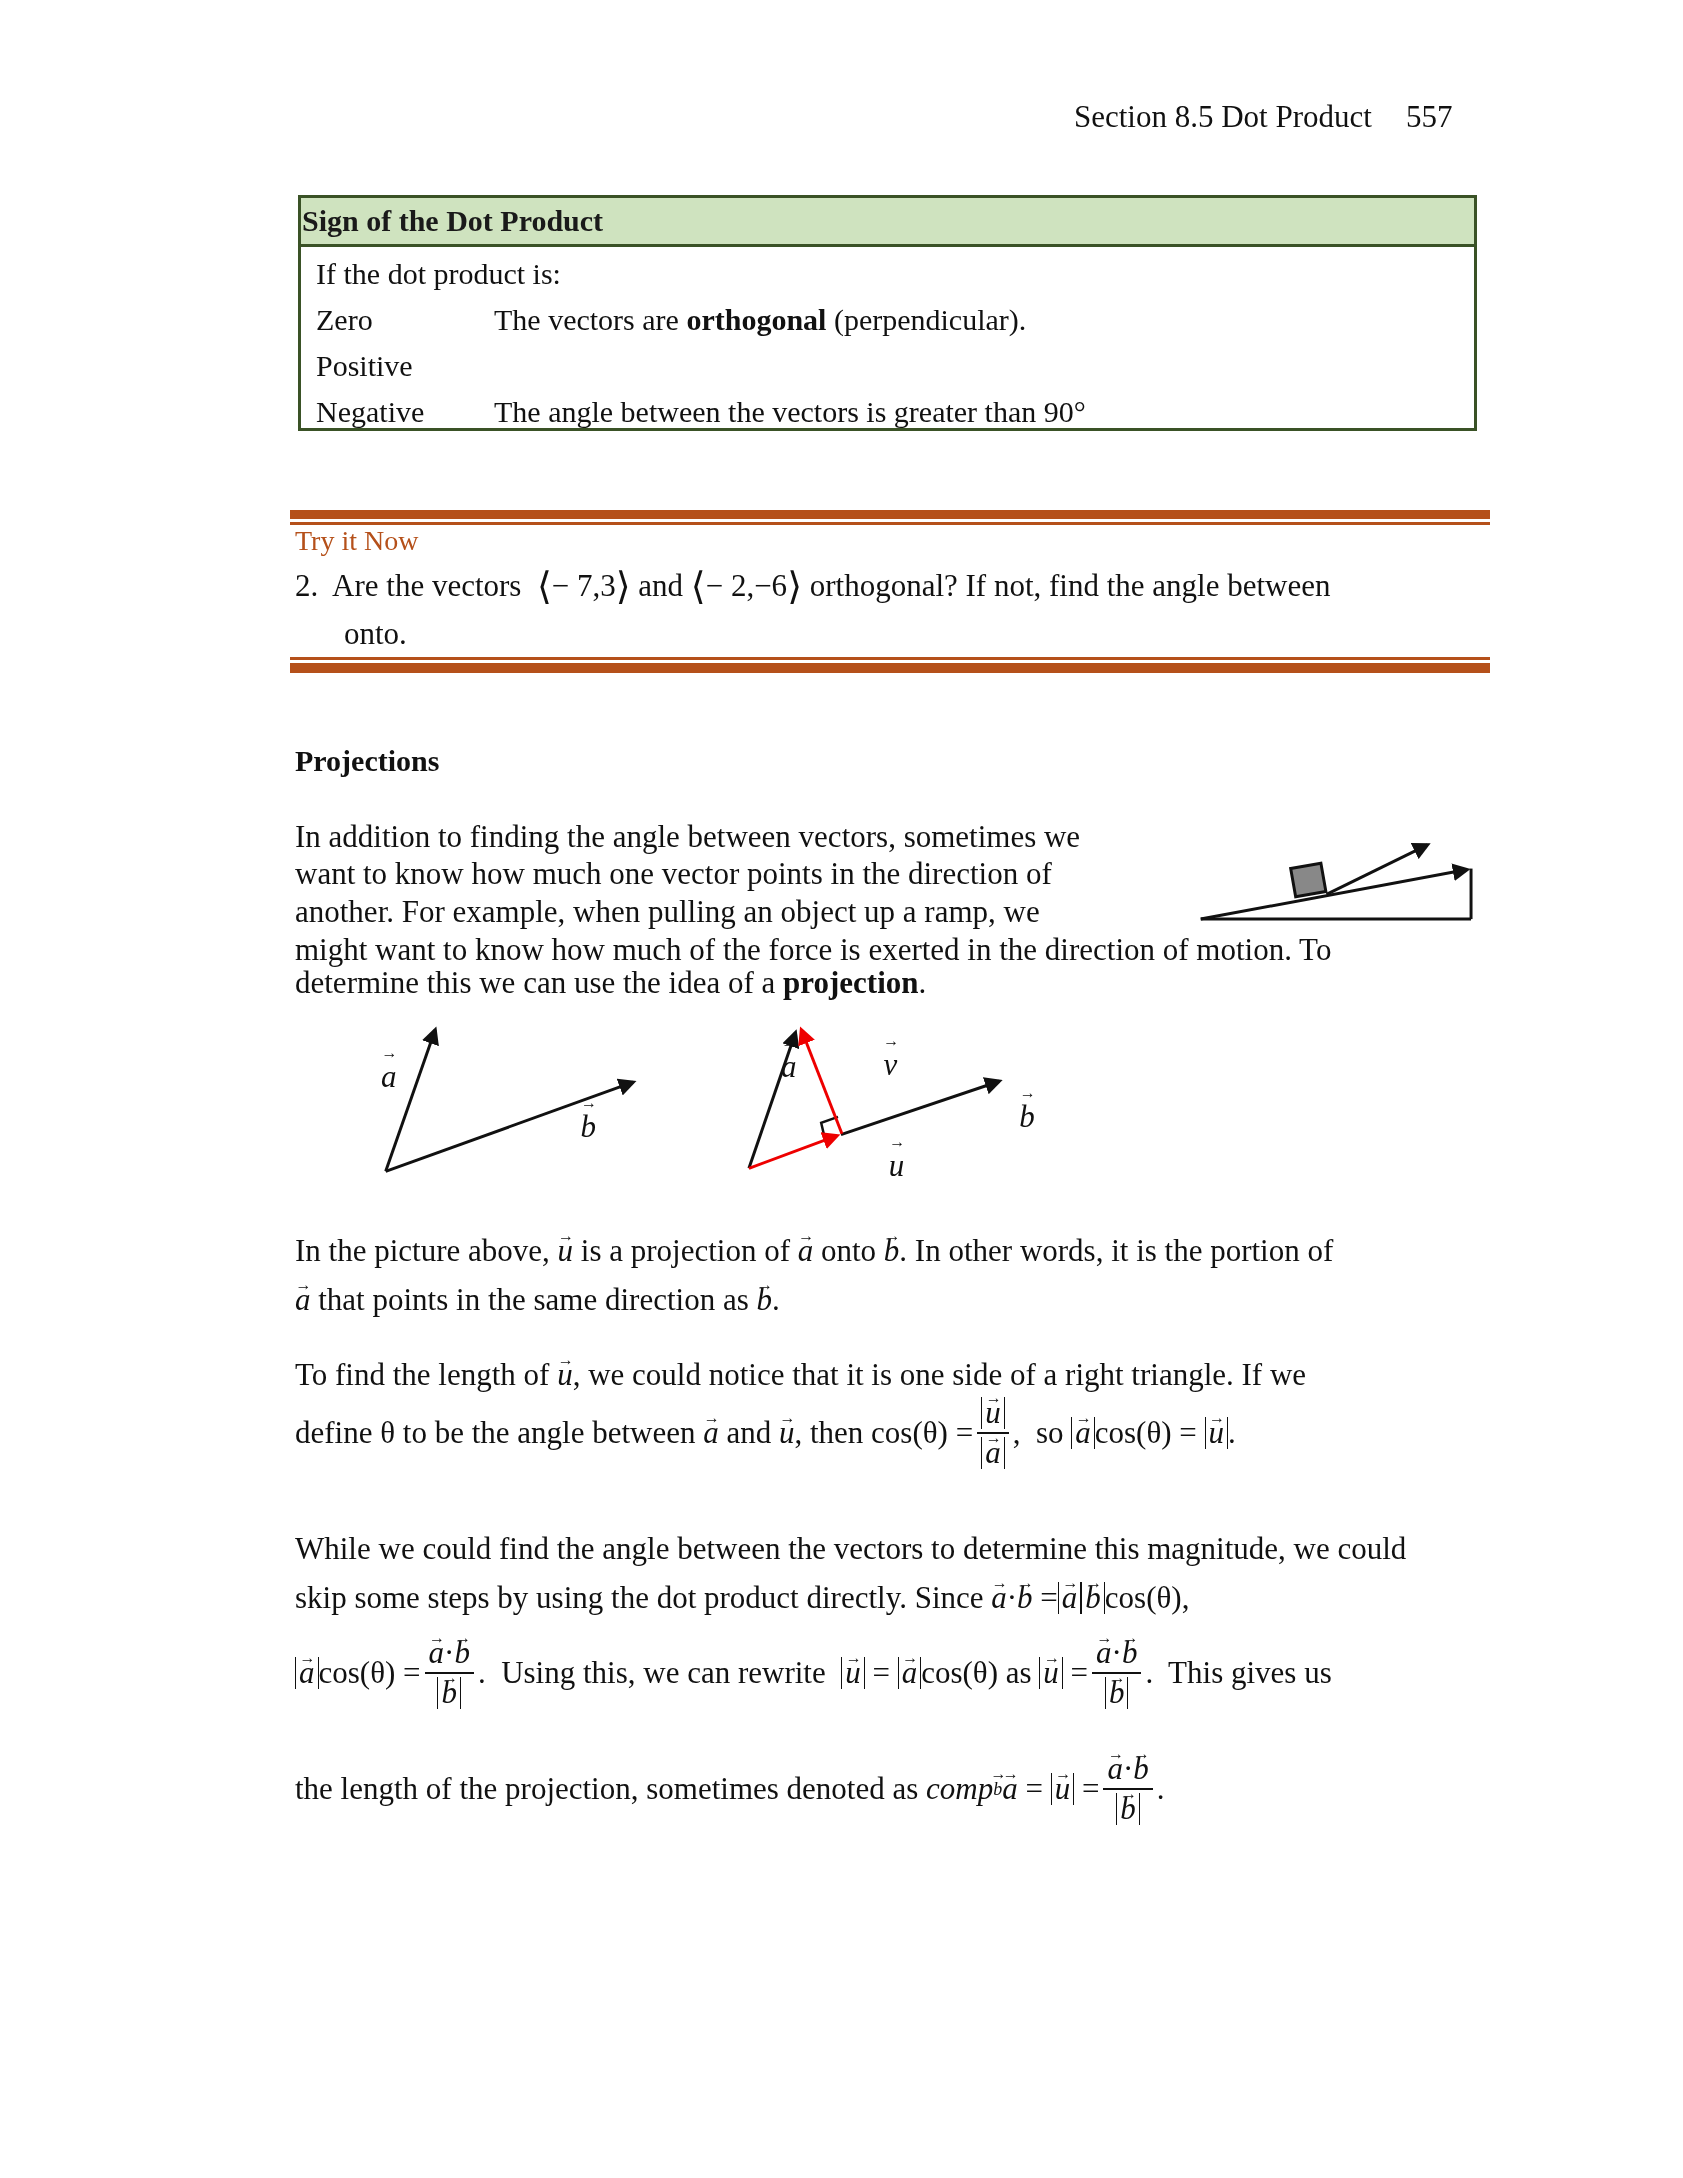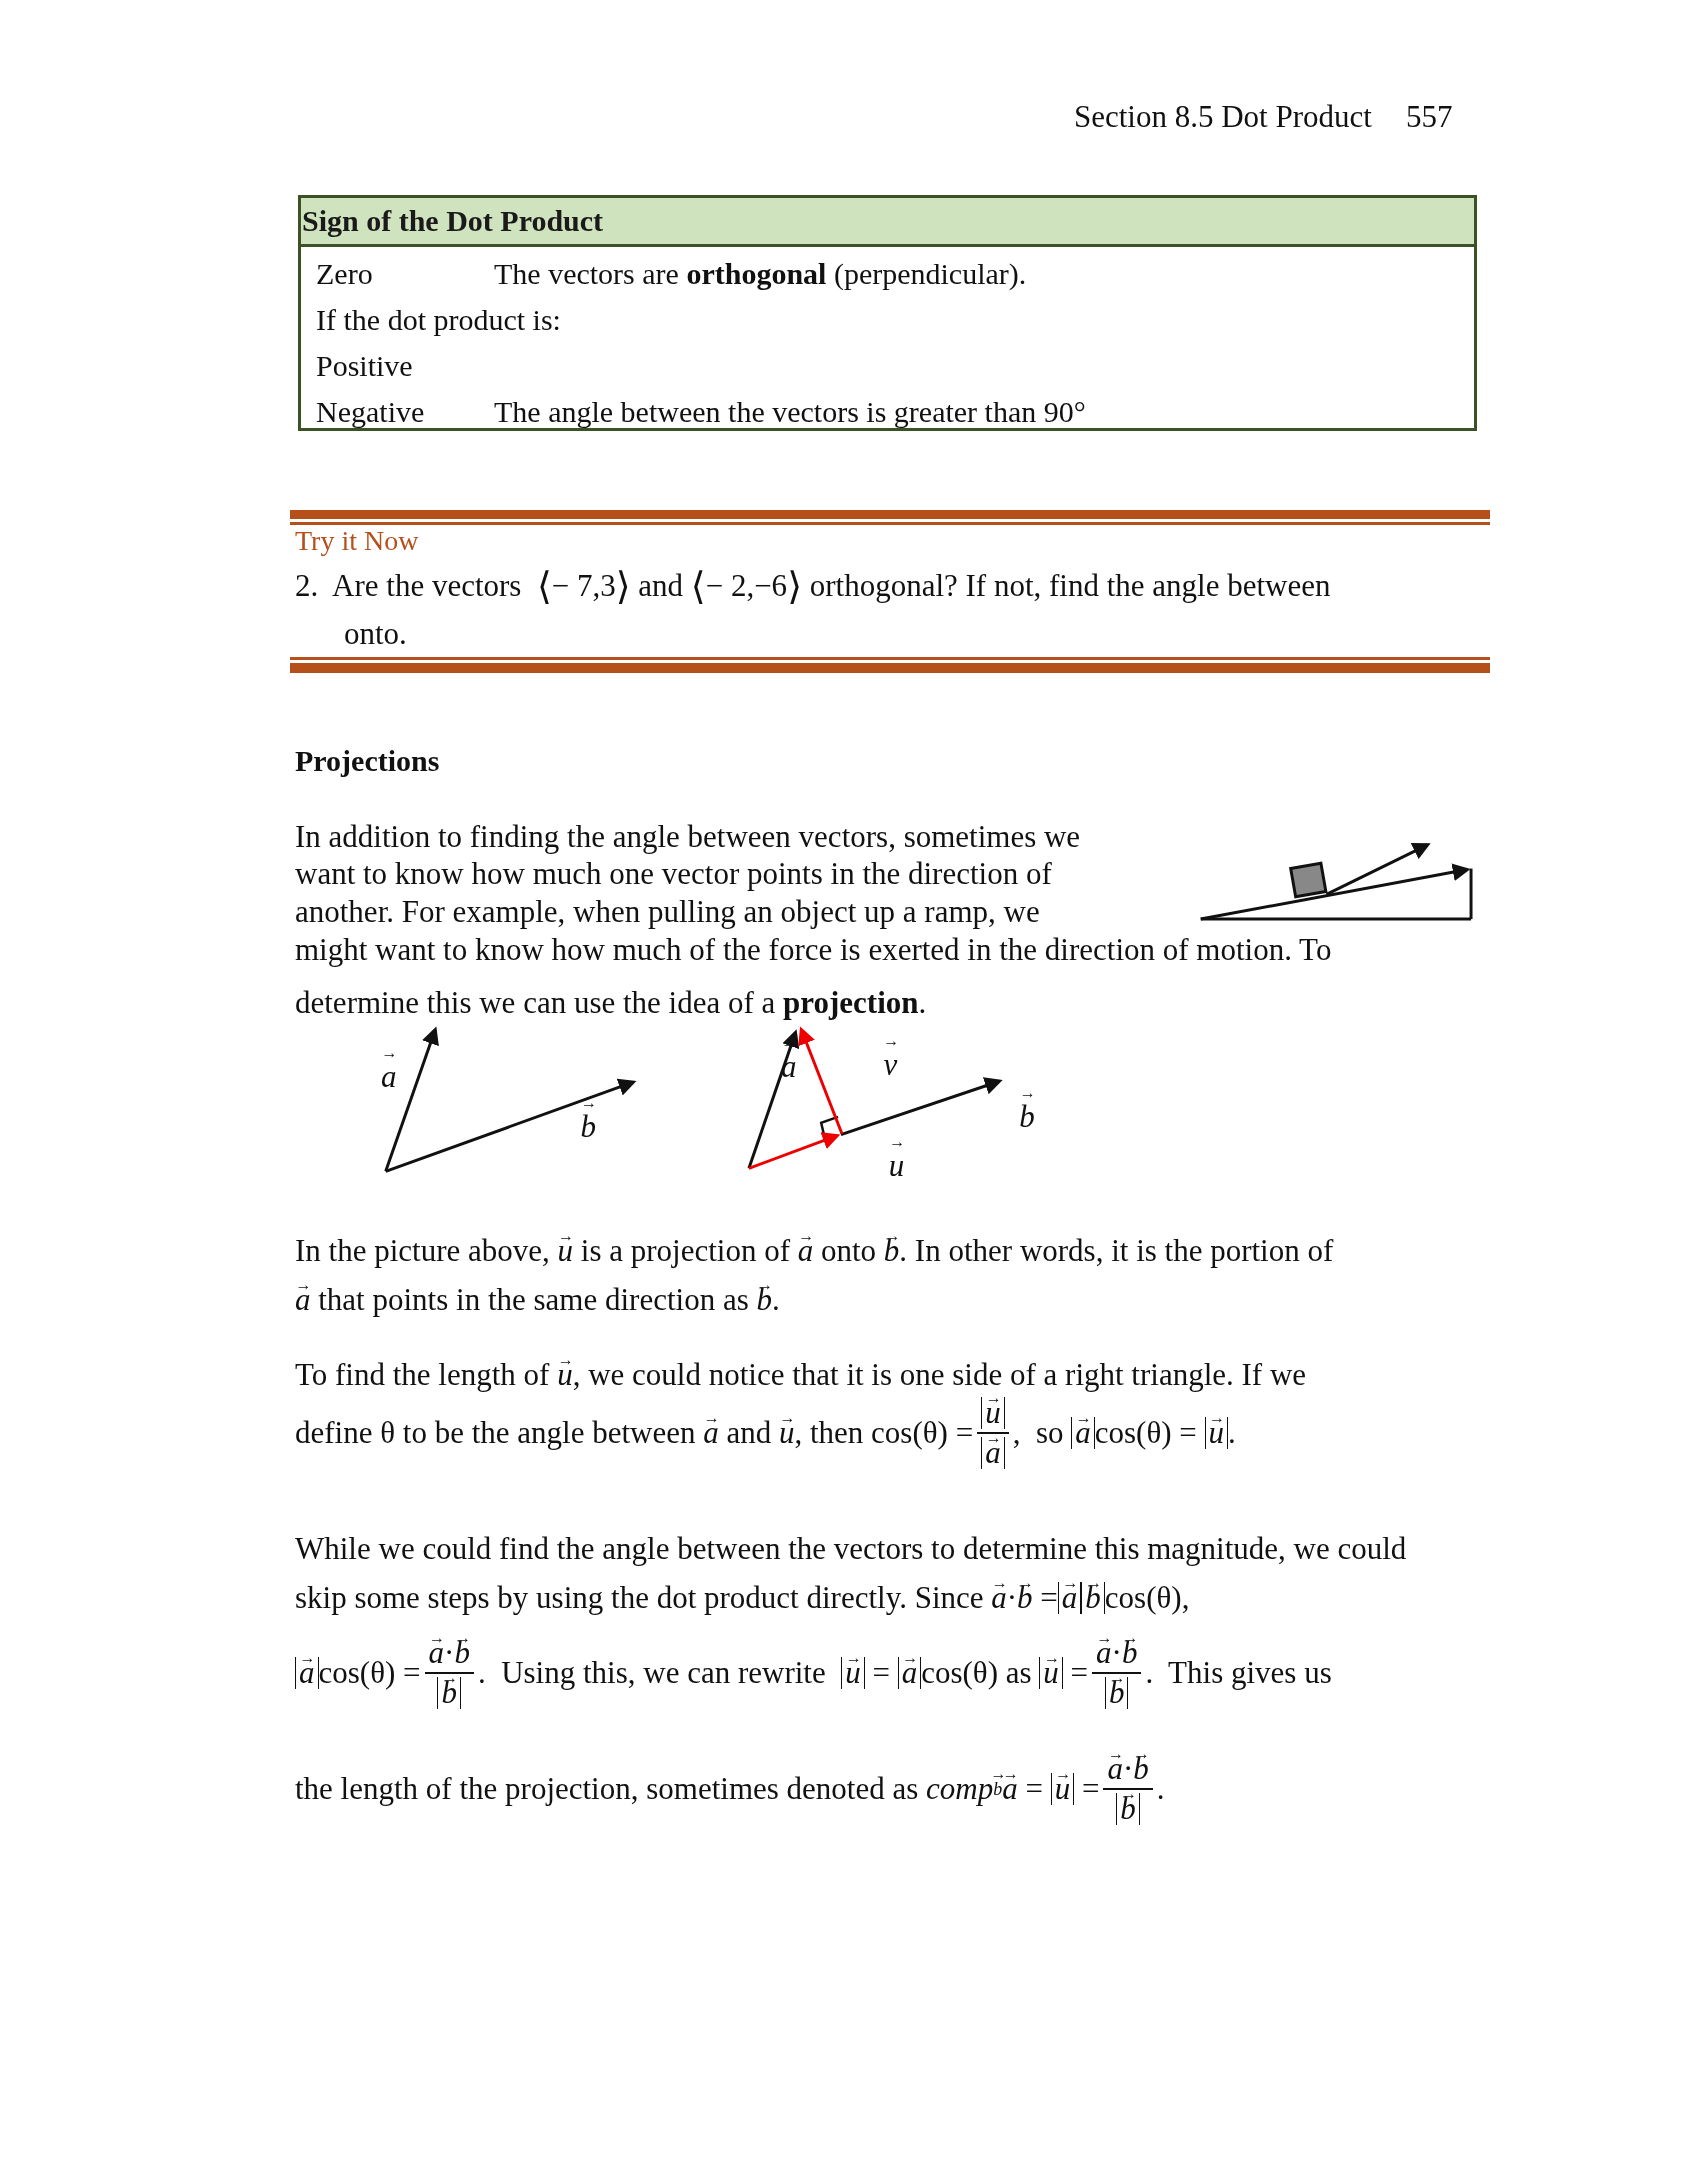--- a/index.html
+++ b/index.html
@@ -40,26 +40,26 @@
 
 <div class="abs runhead">
   <span>Section 8.5 Dot Product</span><span class="pg">557</span>
 </div>
 
 
 <div class="abs box">
   <div class="box-head">Sign of the Dot Product</div>
   <div class="box-body">
     <div class="box-row">
+        <span>If the dot product is:</span>
+      </div>
+    <div class="box-row">
       <span class="k">Zero</span>
       <span><span>The vectors are </span><b>orthogonal</b><span> (perpendicular).</span></span>
     </div>
-    <div class="box-row">
-        <span>If the dot product is:</span>
-      </div>
     <div class="box-row">
       <span class="k">Positive</span>
     </div>
     <div class="box-row">
       <span class="k">Negative</span>
       <span>The angle between the vectors is greater than 90°</span>
     </div>
   </div>
 </div>
 
@@ -80,21 +80,21 @@
 <div class="abs bar-thick" style="top:663px;height:10px;"></div>
 
 
 <div class="abs h-proj">Projections</div>
 
 
 <div class="abs para" style="top:818px;">In addition to finding the angle between vectors, sometimes we</div>
 <div class="abs para" style="top:855px;">want to know how much one vector points in the direction of</div>
 <div class="abs para" style="top:893px;">another.  For example, when pulling an object up a ramp, we</div>
 <div class="abs para" style="top:931px;">might want to know how much of the force is exerted in the direction of motion.  To</div>
-<div class="abs para" style="top:984px;"><span>determine this we can use the idea of a </span><b>projection</b><span>.</span></div>
+<div class="abs para" style="top:964px;"><span>determine this we can use the idea of a </span><b>projection</b><span>.</span></div>
 
 
 <svg class="abs" style="left:1178px;top:822px;" width="297" height="109" viewBox="1190 830 300 110">
   <defs>
     <marker id="ah" viewBox="0 0 10 10" refX="8" refY="5" markerWidth="6" markerHeight="6" orient="auto">
         <path d="M0,0 L10,5 L0,10 z" fill="#111"></path>
       </marker>
     <marker id="ahr" viewBox="0 0 10 10" refX="8" refY="5" markerWidth="6" markerHeight="6" orient="auto">
         <path d="M0,0 L10,5 L0,10 z" fill="#e00"></path>
       </marker>

